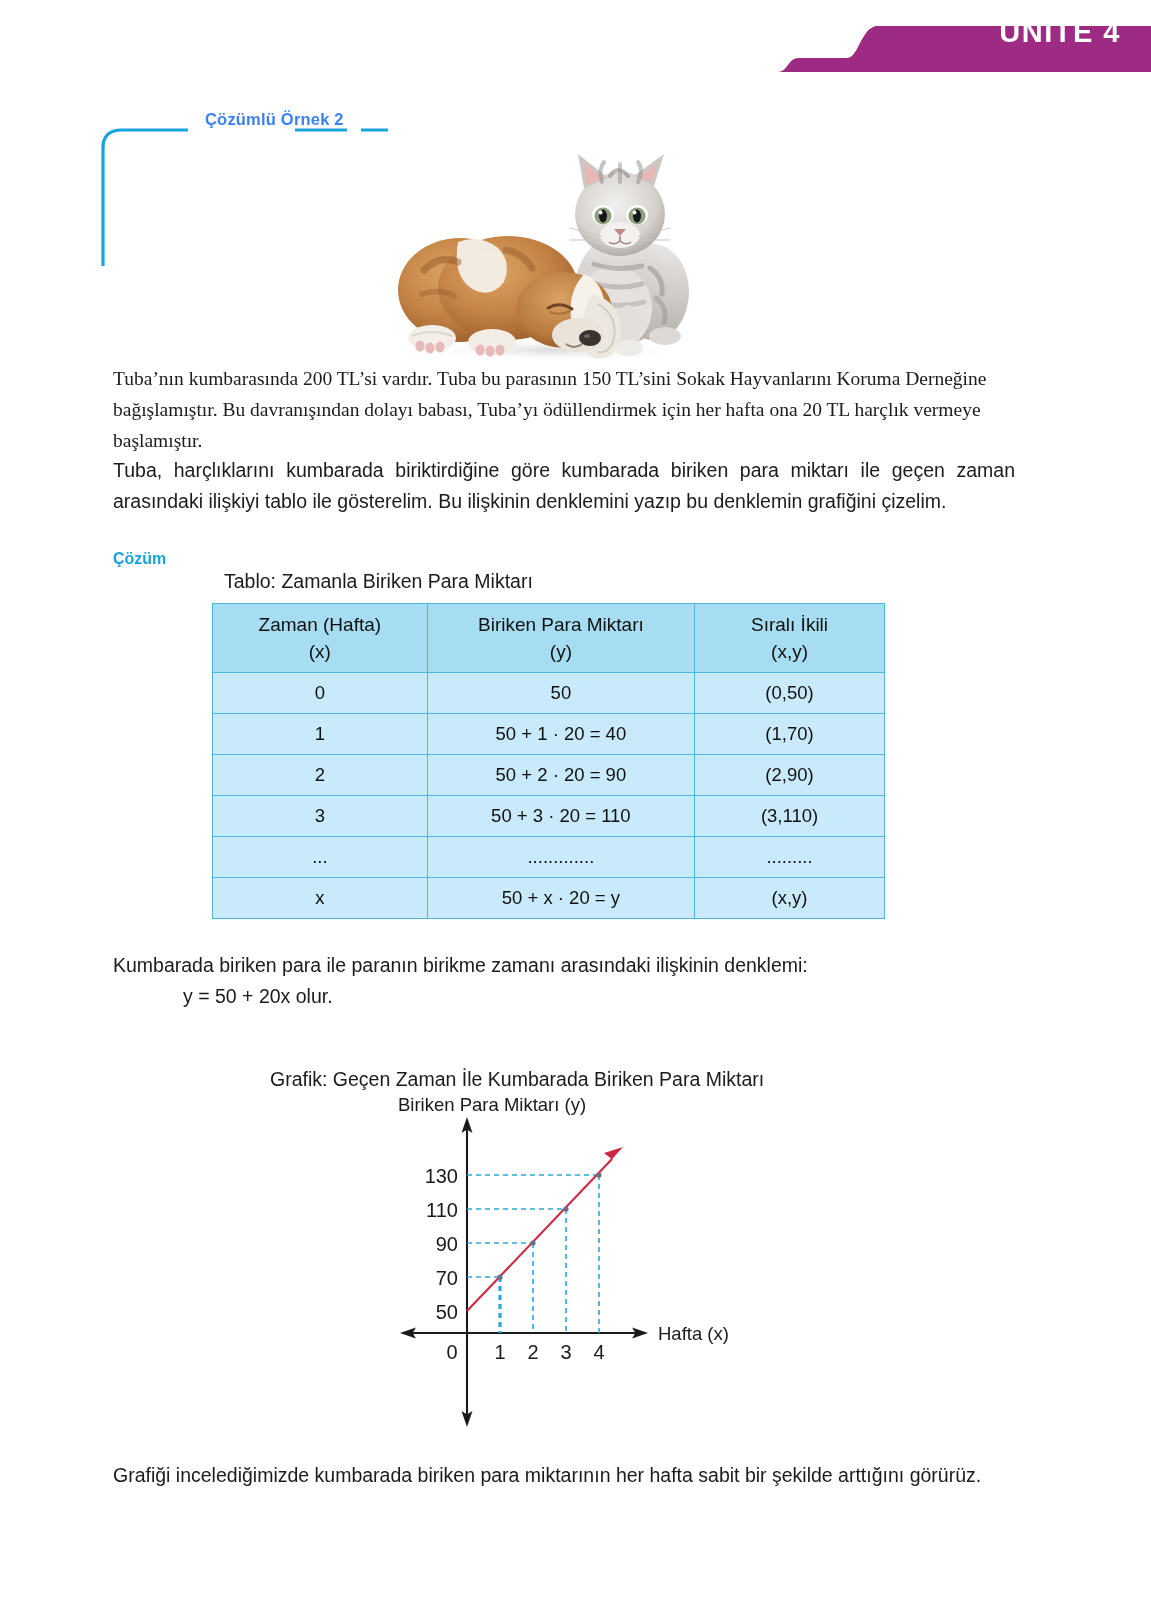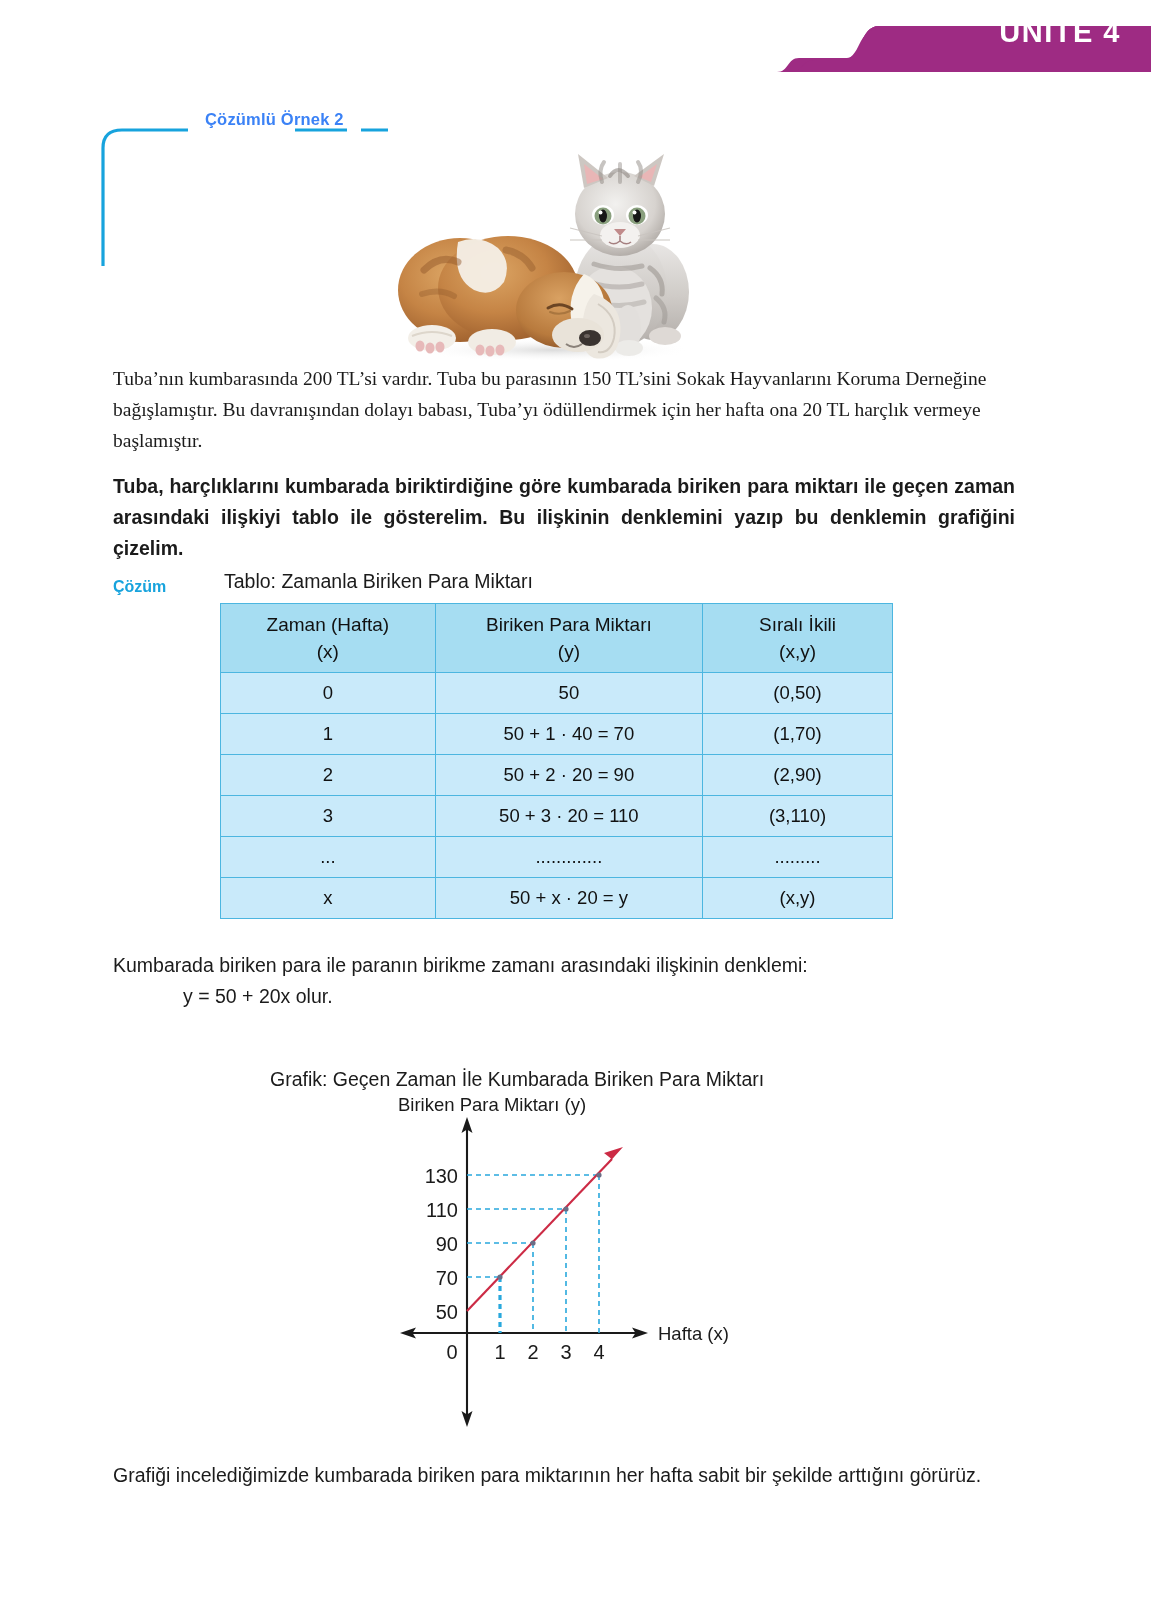--- a/index.html
+++ b/index.html
@@ -67,40 +67,40 @@
 
   
   .para {
     position: absolute;
     left: 113px;
     width: 902px;
     font-size: 19.5px;
     line-height: 31px;
     color: #1b1b1b;
   }
-  .para.bold { font-weight: bold; text-align: justify; margin-top: 16px; }
+  .para.bold { font-weight: normal; text-align: justify; }
 
   .solution-label {
     position: absolute;
     left: 113px;
     font-size: 16px;
     font-weight: bold;
     color: #17a3dd;
   }
 
   
   .table-caption {
     position: absolute;
     left: 224px;
     font-size: 19.5px;
     color: #1b1b1b;
   }
   table.data-table {
     position: absolute;
-    left: 220px;
+    left: 212px;
     top: 603px;
     width: 673px;
     border-collapse: collapse;
     font-size: 18.5px;
     color: #111;
   }
   table.data-table td, table.data-table th {
     border: 1px solid #4cb6e0;
     text-align: center;
     font-weight: normal;
@@ -305,21 +305,21 @@
           <ellipse cx="112" cy="228" rx="4.5" ry="5.5"></ellipse>
         </g>
 
         <path d="M24,214 q20,-8 40,0" stroke="#ddd6cb" stroke-width="2" fill="none"></path>
       </g>
     </svg>
   </div>
 
   <div class="para" style="top:363px;font-family:Liberation Serif, serif;">Tuba’nın kumbarasında 200 TL’si vardır. Tuba bu parasının 150 TL’sini Sokak Hayvanlarını Koruma Derneğine bağışlamıştır. Bu davranışından dolayı babası, Tuba’yı ödüllendirmek için her hafta ona 20 TL harçlık vermeye başlamıştır.</div>
   <div class="para bold" style="top:455px;">Tuba, harçlıklarını kumbarada biriktirdiğine göre  kumbarada biriken para miktarı ile geçen zaman arasındaki ilişkiyi tablo ile gösterelim. Bu ilişkinin denklemini yazıp bu denklemin grafiğini çizelim.</div>
-  <div class="solution-label" style="top:550px;margin-top:28px;">Çözüm</div>
+  <div class="solution-label" style="top:550px;">Çözüm</div>
 
   <div class="table-caption" style="top:570px;">Tablo: Zamanla Biriken Para Miktarı</div>
 
   <table class="data-table">
     <thead>
       <tr>
         <th class="col-x">
           <div>Zaman (Hafta)</div>
           <div>(x)</div>
         </th>
@@ -334,21 +334,21 @@
       </tr>
     </thead>
     <tbody>
       <tr>
         <td>0</td>
         <td>50</td>
         <td>(0,50)</td>
       </tr>
       <tr>
         <td>1</td>
-        <td>50 + 1 · 40 = 70</td>
+        <td>50 + 1 · 20 = 40</td>
         <td>(1,70)</td>
       </tr>
       <tr>
         <td>2</td>
         <td>50 + 2 · 20 = 90</td>
         <td>(2,90)</td>
       </tr>
       <tr>
         <td>3</td>
         <td>50 + 3 · 20 = 110</td>

